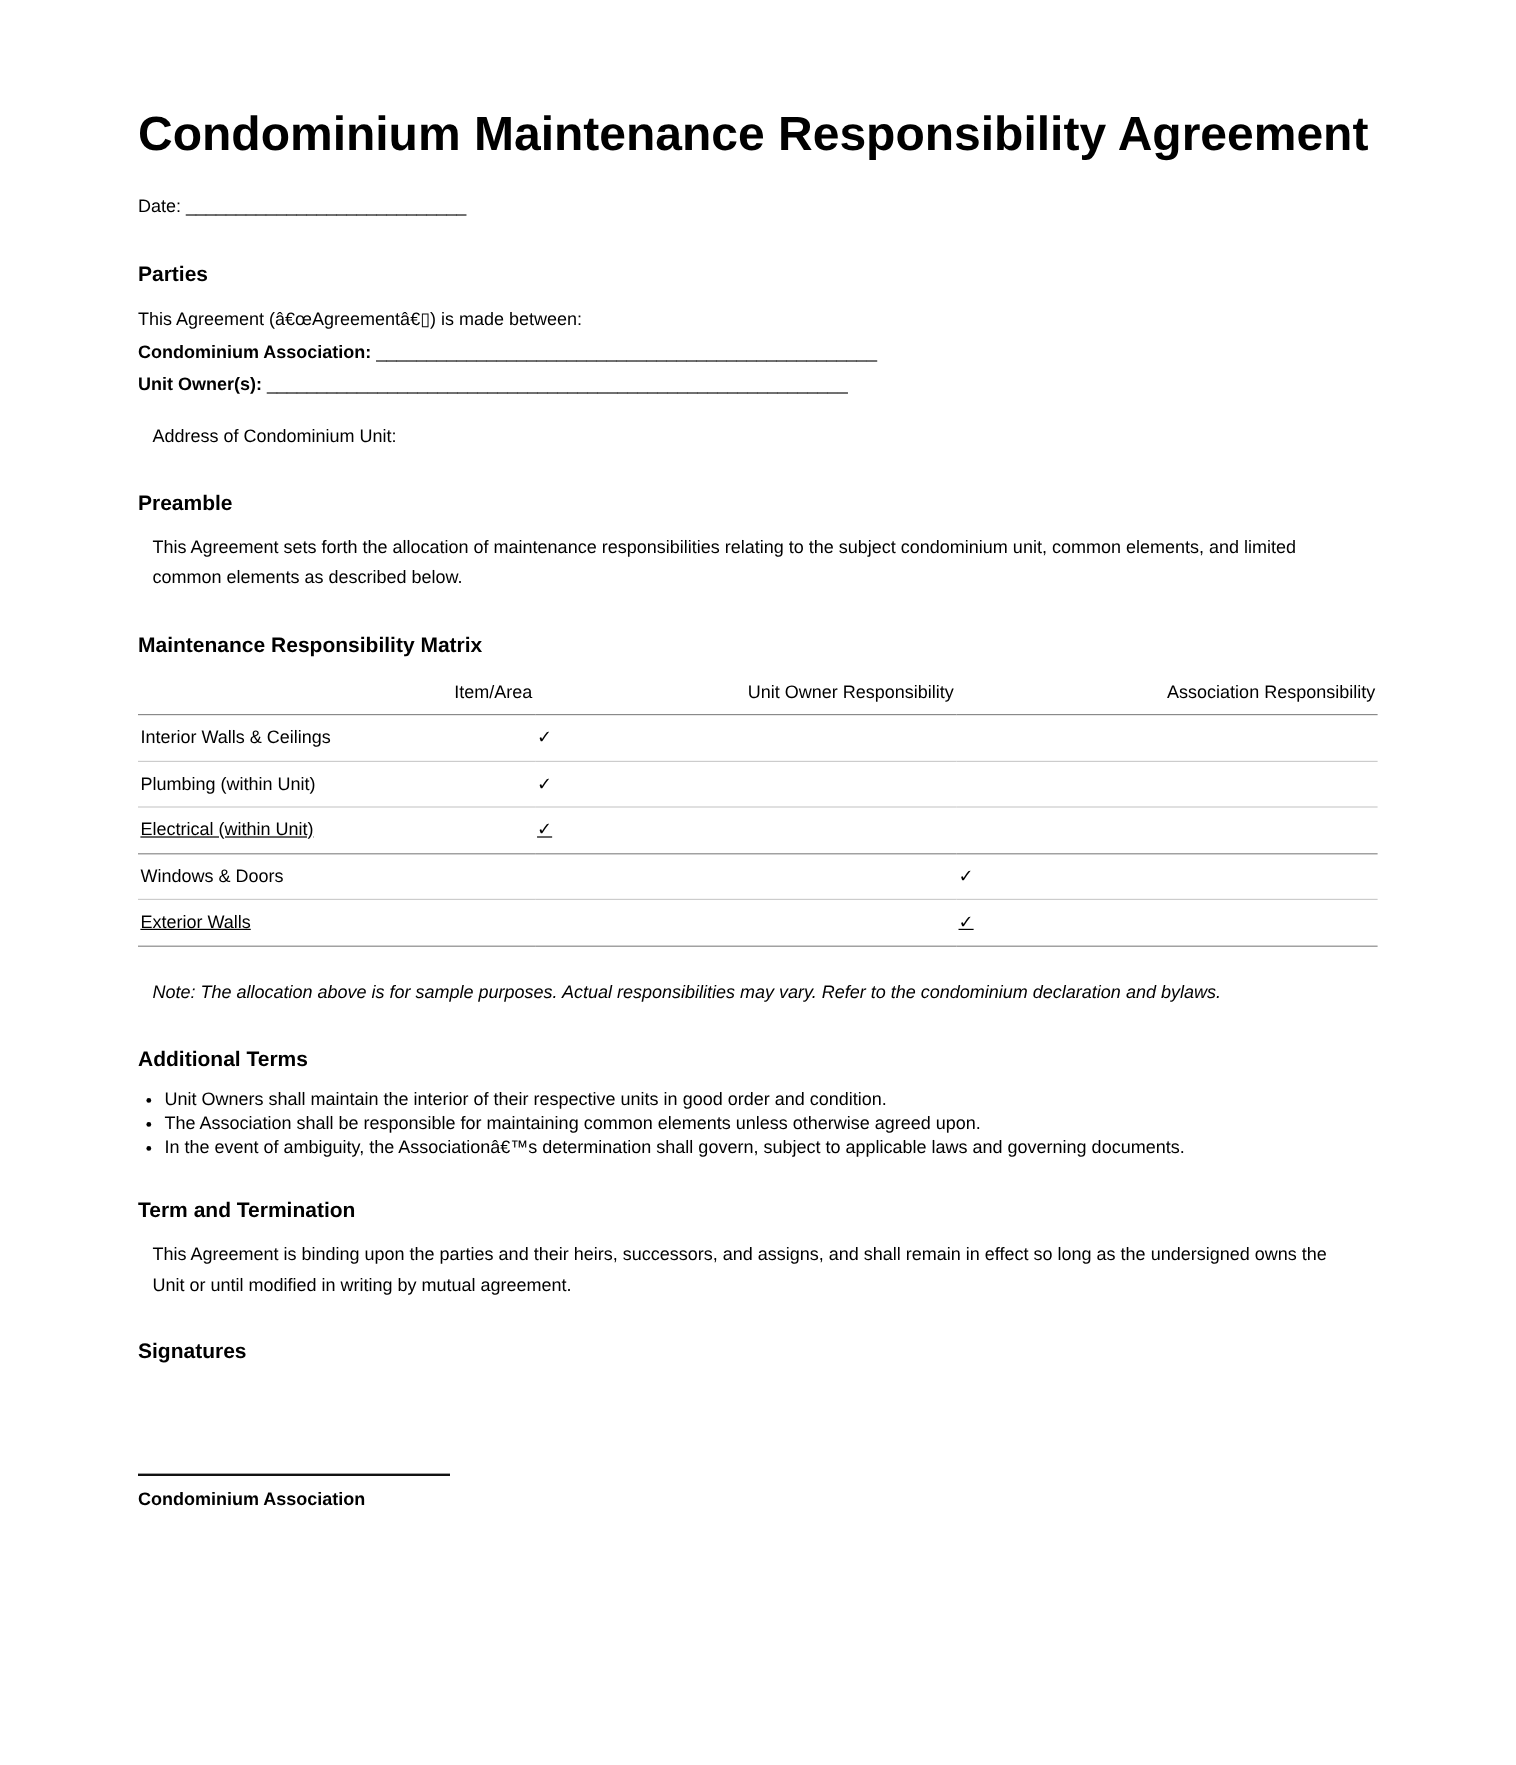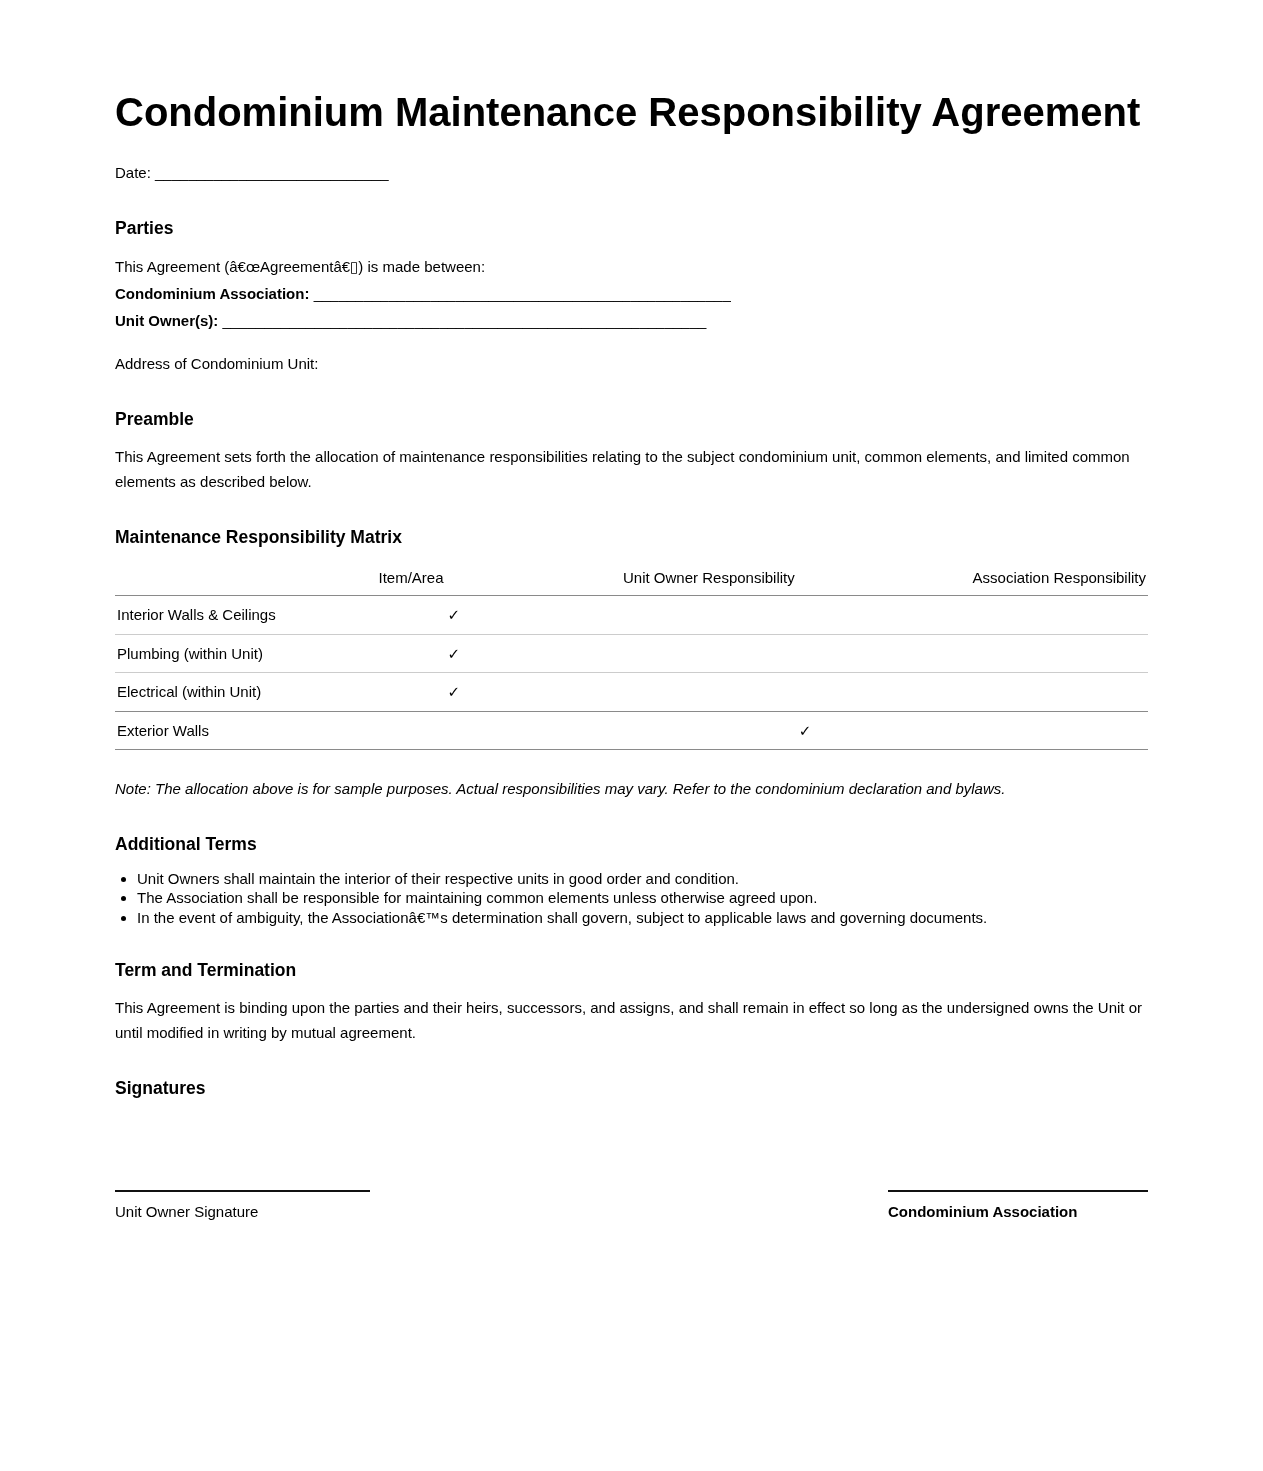--- a/index.html
+++ b/index.html
@@ -20,21 +20,21 @@
     line-height: 1.2;
     font-weight: bold;
     margin: 0 0 24px 0;
   }
   h2 {
     font-size: 17.5px;
     line-height: 1.2;
     font-weight: bold;
     margin: 32px 0 14px 0;
   }
-  p { margin: 0; }
+  p { margin: 12px; }
   .date-line { margin: 0; }
   .blank { white-space: nowrap; }
   .parties-block { line-height: 1.8; margin: 0; }
   .address-block { margin-top: 16px; line-height: 1.8; }
   .bold { font-weight: bold; }
 
   table.matrix {
     width: 100%;
     border-collapse: collapse;
     table-layout: fixed;
@@ -47,21 +47,21 @@
     text-align: right;
     padding: 6px 2px 8px 2px;
     line-height: 1.3;
     border-bottom: 1px solid #8a8a8a;
   }
   table.matrix td {
     padding: 9px 2px;
     line-height: 1.3;
     border-bottom: 1px solid #cccccc;
   }
-  table.matrix tr.group-end td { border-bottom-color: #8a8a8a; }
+  table.matrix tr.group-end td { border-bottom-color: #8a8a8a; text-decoration: underline; }
 
   .matrix-note {
     font-style: italic;
     margin-top: 26px;
   }
   ul.terms {
     margin: 0;
     padding-left: 22px;
   }
   ul.terms li {
@@ -124,20 +124,25 @@
     <tr>
       <td>Plumbing (within Unit)</td>
       <td>✓</td>
       <td></td>
     </tr>
     <tr class="group-end">
       <td>Electrical (within Unit)</td>
       <td>✓</td>
       <td></td>
     </tr>
+    <tr>
+      <td>Windows &amp; Doors</td>
+      <td></td>
+      <td>✓</td>
+    </tr>
     <tr class="group-end">
       <td>Exterior Walls</td>
       <td></td>
       <td>✓</td>
     </tr>
   </tbody>
 </table>
 
 <p class="matrix-note">Note: The allocation above is for sample purposes. Actual responsibilities may vary. Refer to the condominium declaration and bylaws.</p>
 
@@ -147,19 +152,16 @@
   <li>The Association shall be responsible for maintaining common elements unless otherwise agreed upon.</li>
   <li>In the event of ambiguity, the Associationâ€™s determination shall govern, subject to applicable laws and governing documents.</li>
 </ul>
 
 <h2>Term and Termination</h2>
 <p>This Agreement is binding upon the parties and their heirs, successors, and assigns, and shall remain in effect so long as the undersigned owns the Unit or until modified in writing by mutual agreement.</p>
 
 <h2>Signatures</h2>
 
 <div class="sig-row">
-  <div class="sig-block left">
-    <span>Unit Owner Signature</span>
-  </div>
   <div class="sig-block right">
     <span>Condominium Association</span>
   </div>
 </div>
 
 </body></html>

